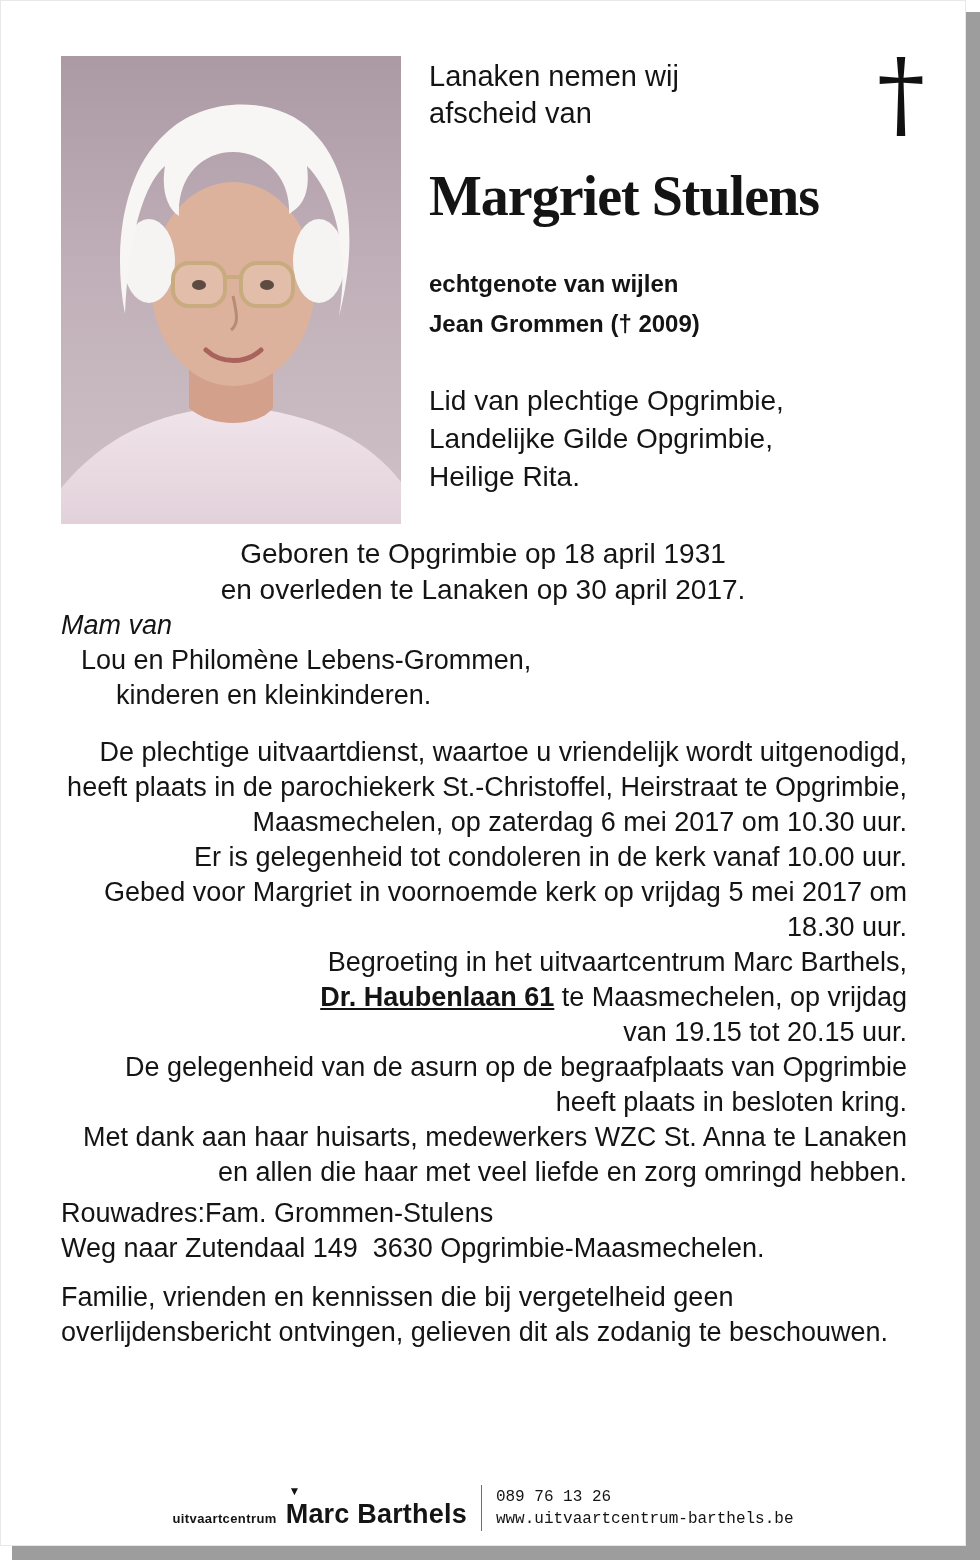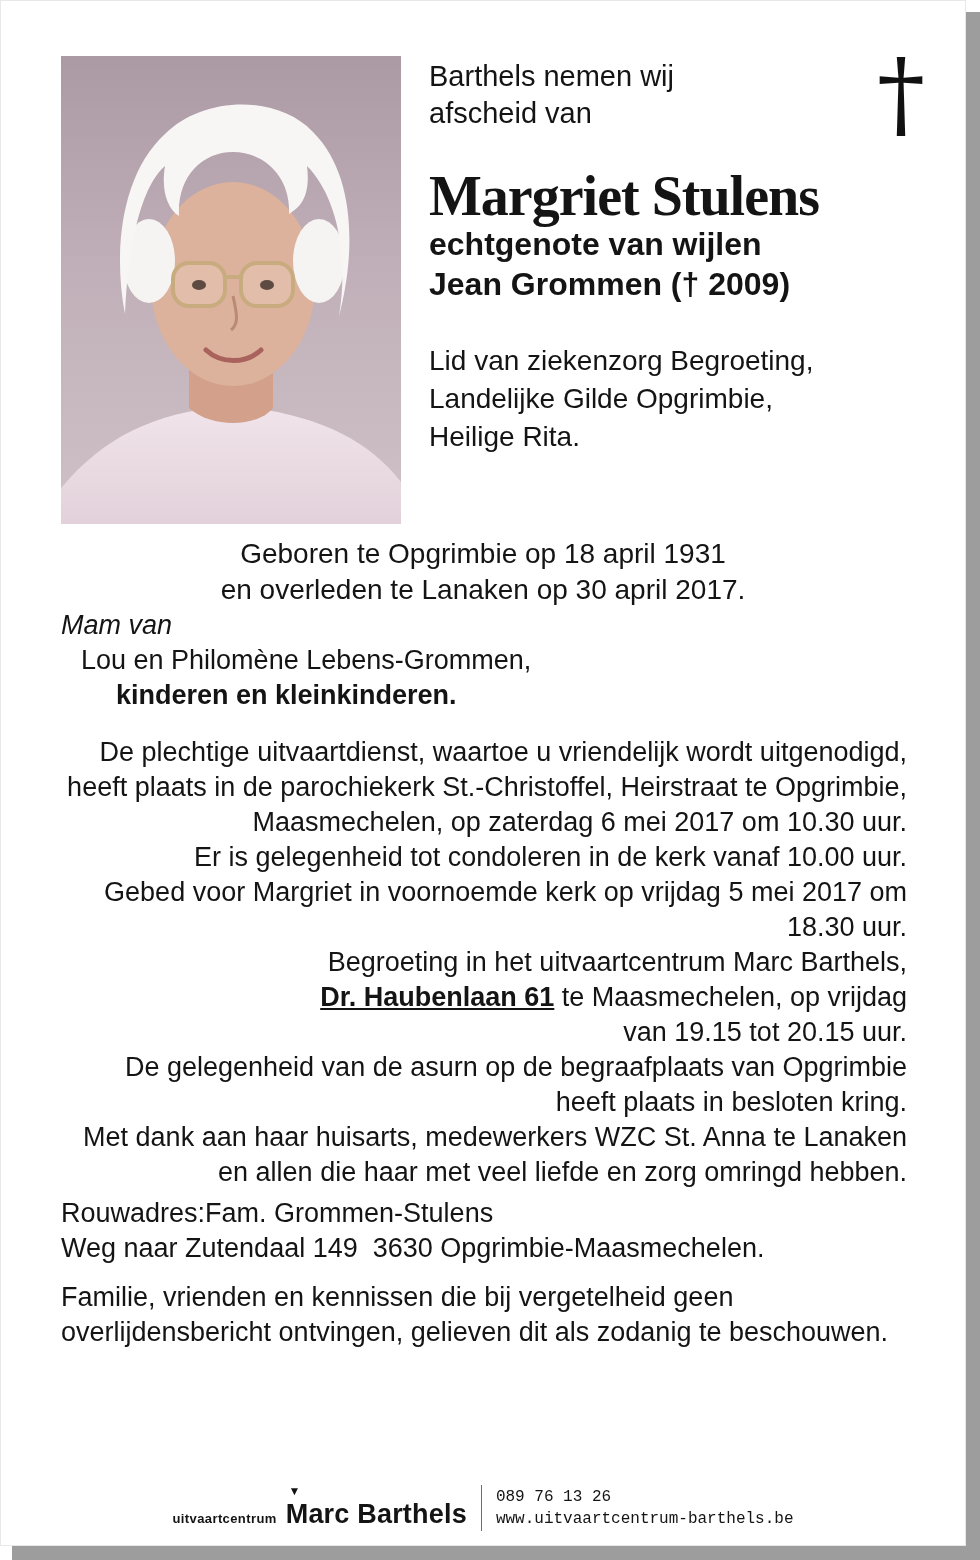--- a/index.html
+++ b/index.html
@@ -25,31 +25,31 @@
   .intro { font-size:29px; line-height:37px; padding-top:2px; }
   .cross {
     position:absolute; top:-10px; right:4px;
     font-family:"DejaVu Serif", serif; font-size:96px; line-height:1; color:#111;
   }
   .name {
     font-family:"Liberation Serif", serif; font-weight:700;
     font-size:56px; line-height:1.0; letter-spacing:-1px;
     margin-top:36px; white-space:nowrap;
   }
-  .spouse { font-weight:700; font-size:32px; line-height:40px; }
+  .spouse { font-weight:700; font-size:24px; line-height:40px; margin-top:40px; }
   .memberships { font-size:28px; line-height:38px; margin-top:38px; }
 
   .dates { margin-top:12px; text-align:center; font-size:28px; line-height:36px; }
 
   .content { padding:0 58px 0 60px; font-size:27px; line-height:35px; }
 
   .family { }
   .family .relation { font-style:italic; }
   .family .members { padding-left:20px; }
-  .family .descendants { padding-left:55px;font-weight:bold; }
+  .family .descendants { padding-left:55px; }
 
   .body-block { margin-top:22px;text-align:right; }
   .bold { font-weight:700;text-decoration:underline; }
 
   .rouwadres { margin-top:6px; }
   .closing { margin-top:14px; }
 
   .footer {
     position:absolute; left:0; right:0; bottom:14px;
     display:flex; justify-content:center; align-items:center; gap:14px;
@@ -98,34 +98,34 @@
           </g>
           <ellipse cx="138" cy="229" rx="7" ry="5" fill="#5d4a41"></ellipse>
           <ellipse cx="206" cy="229" rx="7" ry="5" fill="#5d4a41"></ellipse>
           <path d="M172,240 C176,258 178,268 170,274" stroke="#b98a74" stroke-width="3" fill="none"></path>
           <path d="M145,294 C160,308 185,308 200,294" stroke="#a9625c" stroke-width="5" fill="none" stroke-linecap="round"></path>
         </svg>
       </div>
 
       <div class="right-col">
         <div class="intro">
-          <div>Barthels nemen wij</div>
+          <div>Lanaken nemen wij</div>
           <div>afscheid van</div>
         </div>
         <div class="cross">†</div>
 
         <h1 class="name">Margriet Stulens</h1>
 
         <div class="spouse">
           <div>echtgenote van wijlen</div>
           <div>Jean Grommen († 2009)</div>
         </div>
 
         <div class="memberships">
-          <div>Lid van ziekenzorg Begroeting,</div>
+          <div>Lid van plechtige Opgrimbie,</div>
           <div>Landelijke Gilde Opgrimbie,</div>
           <div>Heilige Rita.</div>
         </div>
       </div>
     </div>
 
     <div class="dates">
       <div>Geboren te Opgrimbie op 18 april 1931</div>
       <div>en overleden te Lanaken op 30 april 2017.</div>
     </div>

